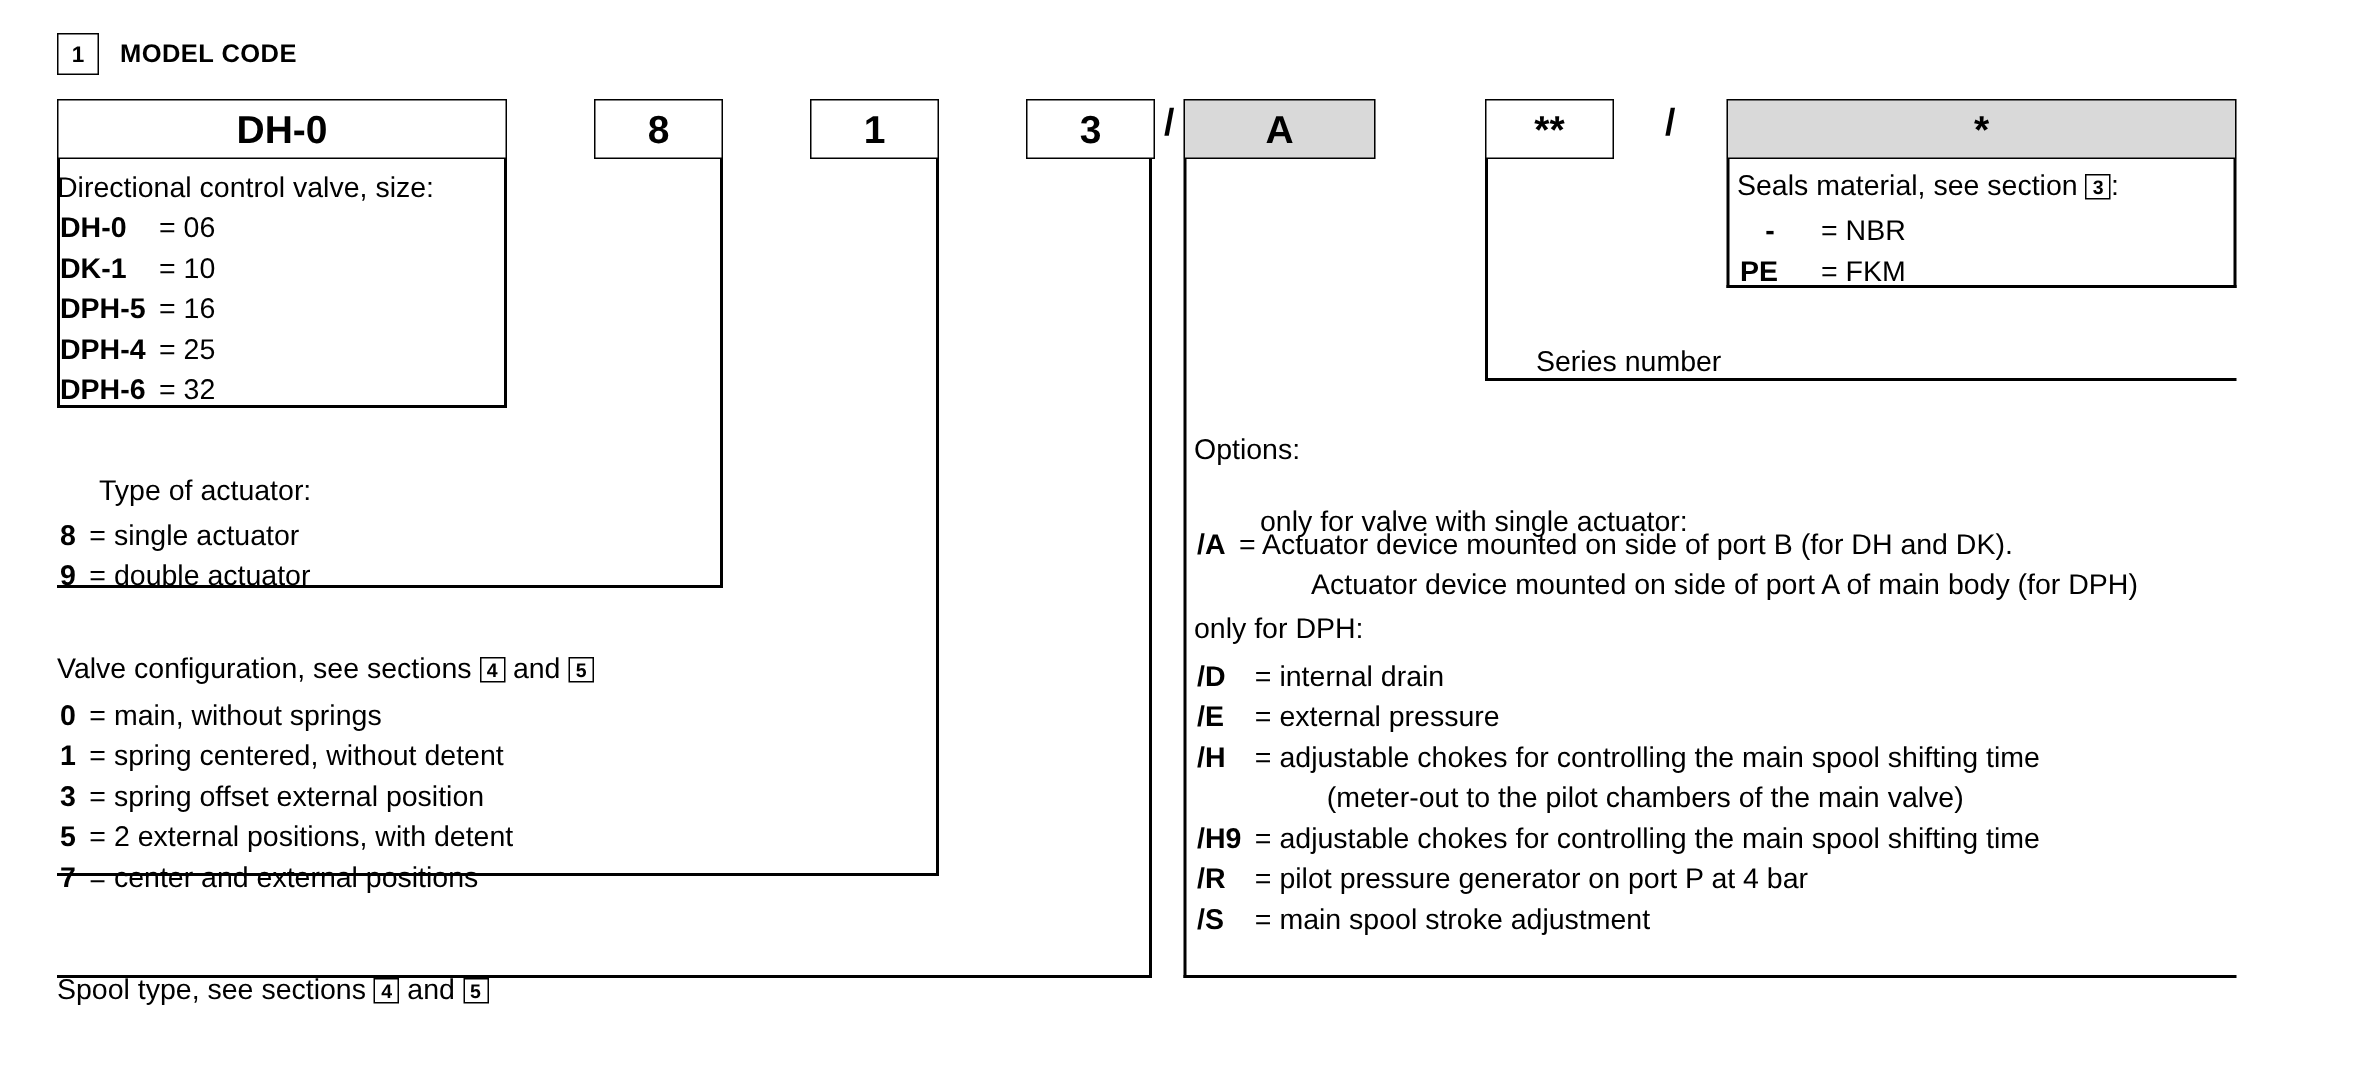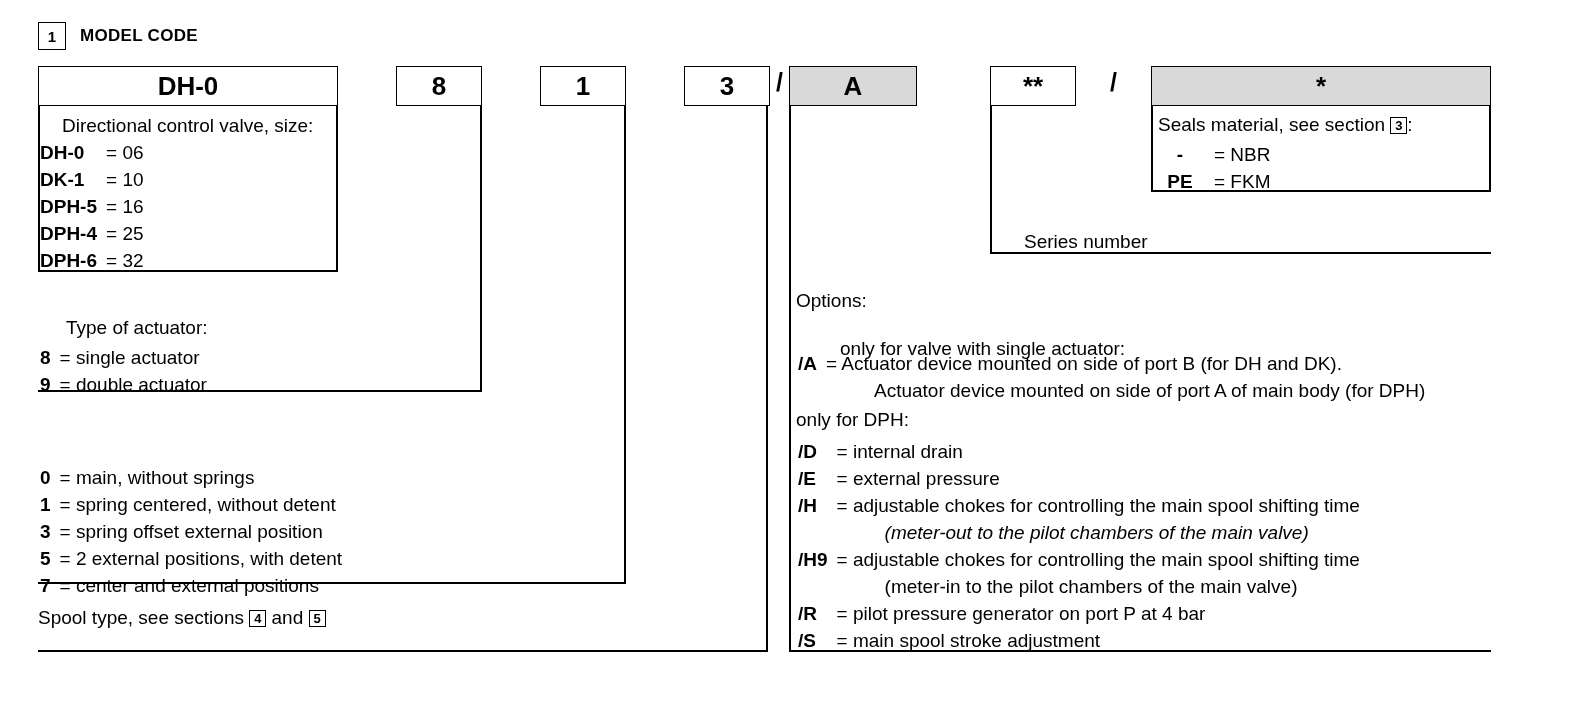--- a/index.html
+++ b/index.html
@@ -124,21 +124,21 @@
   <div class="slash" style="left:776px;">/</div>
   <div class="codebox shaded" style="left:789px; width:128px;">A</div>
   <div class="codebox" style="left:990px; width:86px;">**</div>
   <div class="slash" style="left:1110px;">/</div>
   <div class="codebox shaded" style="left:1151px; width:340px;">*</div>
 
   <div class="rule vline" style="left:38px; top:106px; height:166px;"></div>
   <div class="rule vline" style="left:336px; top:106px; height:166px;"></div>
   <div class="rule hline" style="left:38px; top:270px; width:300px;"></div>
 
-  <div class="txt" style="left:38px; top:113px;padding-left:24px;">Directional control valve, size:</div>
+  <div class="txt" style="left:38px; top:113px;">Directional control valve, size:</div>
   <table class="lbl-table" style="left:38px; top:138px;">
     <tbody>
         <tr>
           <td class="k">DH-0</td>
           <td>= 06</td>
         </tr>
     <tr>
           <td class="k">DK-1</td>
           <td>= 10</td>
         </tr>
@@ -170,20 +170,26 @@
     <tr>
           <td class="k">9</td>
           <td>= double actuator</td>
         </tr>
   </tbody>
     </table>
 
   <div class="rule vline" style="left:624px; top:106px; height:478px;"></div>
   <div class="rule hline" style="left:38px; top:582px; width:588px;"></div>
 
+  <div class="txt" style="left:38px; top:434px;">
+    <span>Valve configuration, see sections</span>
+    <span class="inlinebox">4</span>
+    <span>and</span>
+    <span class="inlinebox">5</span>
+  </div>
   <table class="lbl-table" style="left:38px; top:463px;">
     <tbody>
         <tr>
           <td class="k">0</td>
           <td>= main, without springs</td>
         </tr>
     <tr>
           <td class="k">1</td>
           <td>= spring centered, without detent</td>
         </tr>
@@ -198,21 +204,21 @@
     <tr>
           <td class="k">7</td>
           <td>= center and external positions</td>
         </tr>
   </tbody>
     </table>
 
   <div class="rule vline" style="left:766px; top:106px; height:546px;"></div>
   <div class="rule hline" style="left:38px; top:650px; width:730px;"></div>
 
-  <div class="txt" style="left:38px; top:605px;">
+  <div class="txt" style="left:38px; top:648px;">
     <span>Spool type, see sections</span>
     <span class="inlinebox">4</span>
     <span>and</span>
     <span class="inlinebox">5</span>
   </div>
 
   <div class="rule vline" style="left:789px; top:106px; height:546px;"></div>
   <div class="rule hline" style="left:789px; top:650px; width:702px;"></div>
 
   <div class="txt" style="left:796px; top:288px;">Options:</div>
@@ -242,29 +248,25 @@
     <tr>
           <td class="k">/E</td>
           <td>= external pressure</td>
         </tr>
     <tr>
           <td class="k">/H</td>
           <td>= adjustable chokes for controlling the main spool shifting time</td>
         </tr>
     <tr>
           <td class="k"></td>
-          <td style="padding-left:48px;font-style:italic;">(meter-out to the pilot chambers of the main valve)</td>
+          <td style="padding-left:48px;">(meter-out to the pilot chambers of the main valve)</td>
         </tr>
     <tr>
           <td class="k">/H9</td>
           <td>= adjustable chokes for controlling the main spool shifting time</td>
-        </tr>
-    <tr>
-          <td class="k"></td>
-          <td style="padding-left:48px;">(meter-in to the pilot chambers of the main valve)</td>
         </tr>
     <tr>
           <td class="k">/R</td>
           <td>= pilot pressure generator on port P at 4 bar</td>
         </tr>
     <tr>
           <td class="k">/S</td>
           <td>= main spool stroke adjustment</td>
         </tr>
   </tbody>
@@ -282,19 +284,19 @@
     <span>Seals material, see section</span>
     <span class="inlinebox">3</span><span>:</span>
   </div>
   <table class="lbl-table" style="left:1158px; top:140px;">
     <tbody>
         <tr>
           <td class="k" style="text-align:center; width:40px; padding-right:12px;">-</td>
           <td>= NBR</td>
         </tr>
     <tr>
-          <td class="k" style="text-align:center; width:40px; padding-right:12px;">PE</td>
+          <td class="k" style="text-align:left; width:40px; padding-right:12px;">PE</td>
           <td>= FKM</td>
         </tr>
   </tbody>
     </table>
 
 </div>
 
 </body></html>

